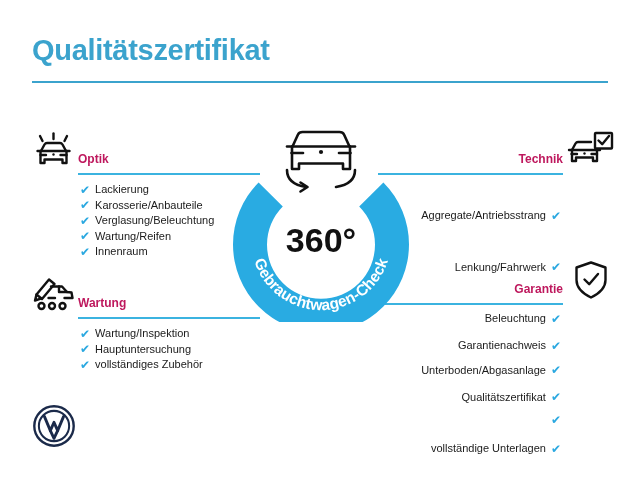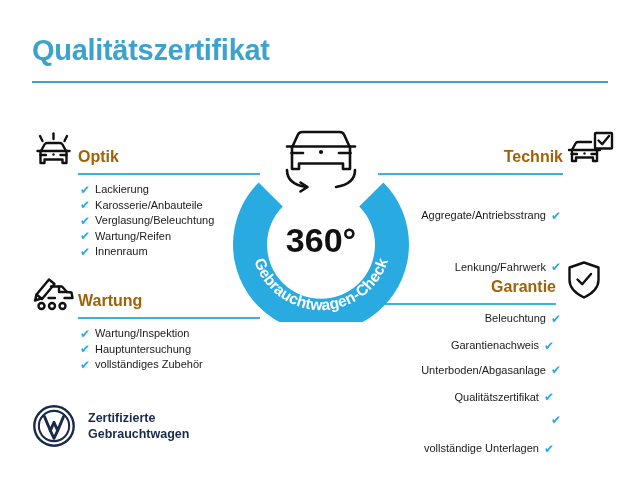--- a/index.html
+++ b/index.html
@@ -43,21 +43,21 @@
     background: #3ba3cd;
   }
 
   
   .section {
     position: absolute;
   }
   .sec-optik    { left: 28px;  top: 128px; width: 300px; }
   .sec-wartung  { left: 28px;  top: 272px; width: 300px; }
   .sec-technik  { left: 312px; top: 128px; width: 305px; }
-  .sec-garantie { left: 305px; top: 258px; width: 305px; }
+  .sec-garantie { left: 312px; top: 258px; width: 305px; }
 
   .sec-head {
     position: relative;
     height: 44px;
   }
   .sec-icon {
     position: absolute;
     top: 0;
     width: 52px;
     height: 44px;
@@ -65,23 +65,23 @@
     align-items: center;
     justify-content: center;
   }
   .left .sec-icon  { left: 0; }
   .right .sec-icon { right: 0; }
   .sec-icon svg { display: block; }
 
   .sec-title {
     position: absolute;
     bottom: 6px;
-    font-size: 16px;
+    font-size: 12px;
     font-weight: bold;
-    color: #a16207;
+    color: #be185d;
     white-space: nowrap;
   }
   .left .sec-title  { left: 50px; }
   .right .sec-title { right: 54px; margin-top: 40px; }
 
   .sec-rule {
     position: absolute;
     height: 2px;
     background: #3bb3e0;
     top: 45px;
@@ -330,19 +330,15 @@
 
   <div class="footer">
     <span>
       <svg class="vw-mark" viewBox="0 0 48 48" fill="none" stroke="#1b2a4a" stroke-width="2.6">
         <circle cx="24" cy="24" r="21.5"></circle>
         <circle cx="24" cy="24" r="16.5" stroke-width="2.2"></circle>
         <path d="M13.5 13.5 L20 29 L24 20 L28 29 L34.5 13.5" stroke-width="3.1" stroke-linecap="round" stroke-linejoin="round" fill="none"></path>
         <path d="M20 29 L24 37.5 L28 29" stroke-width="3.1" stroke-linecap="round" stroke-linejoin="round" fill="none"></path>
       </svg>
     </span>
-    <span class="footer-text">
-      <span>Zertifizierte</span><br>
-      <span>Gebrauchtwagen</span>
-    </span>
   </div>
 
 </div>
 
 </body></html>

